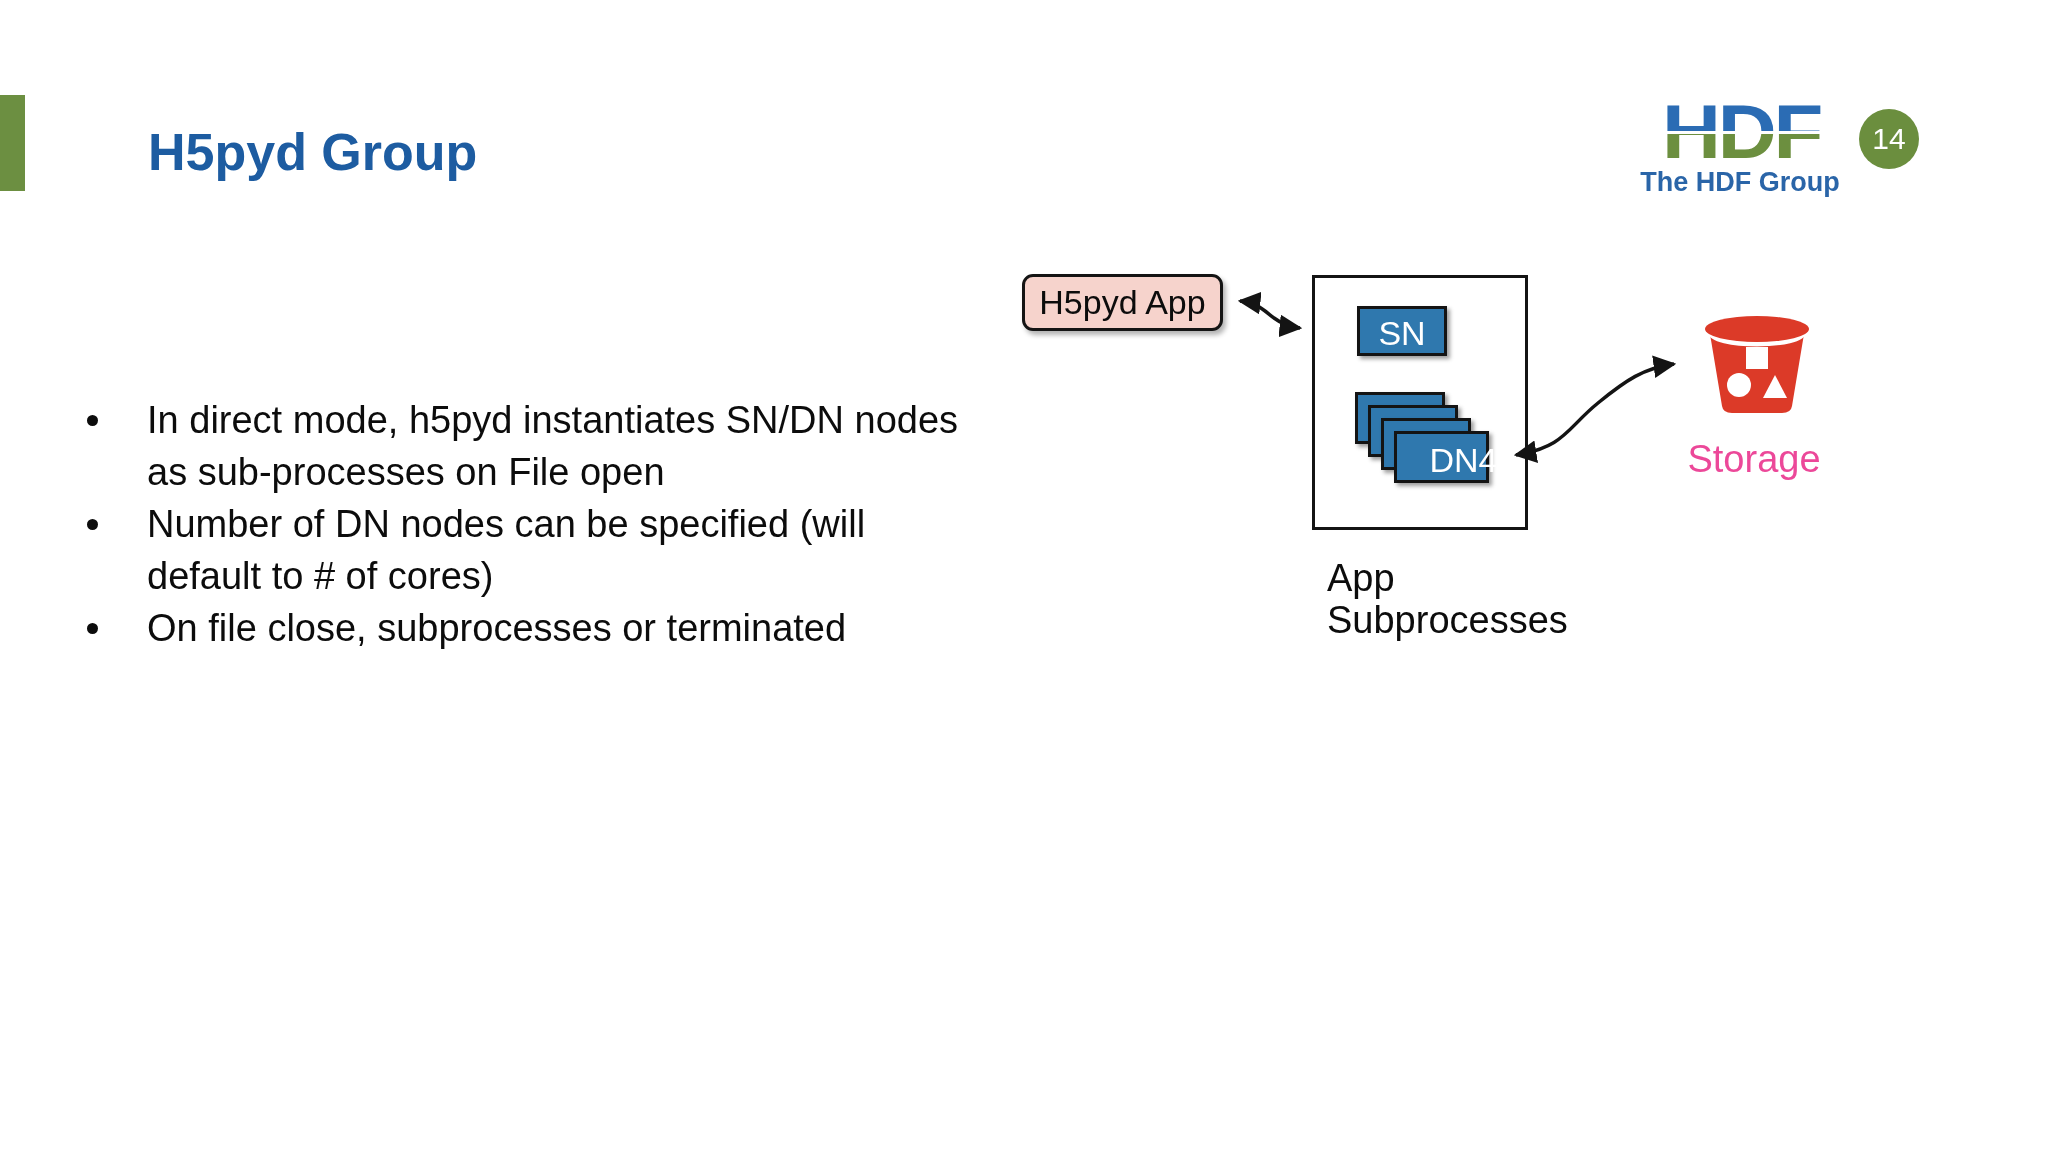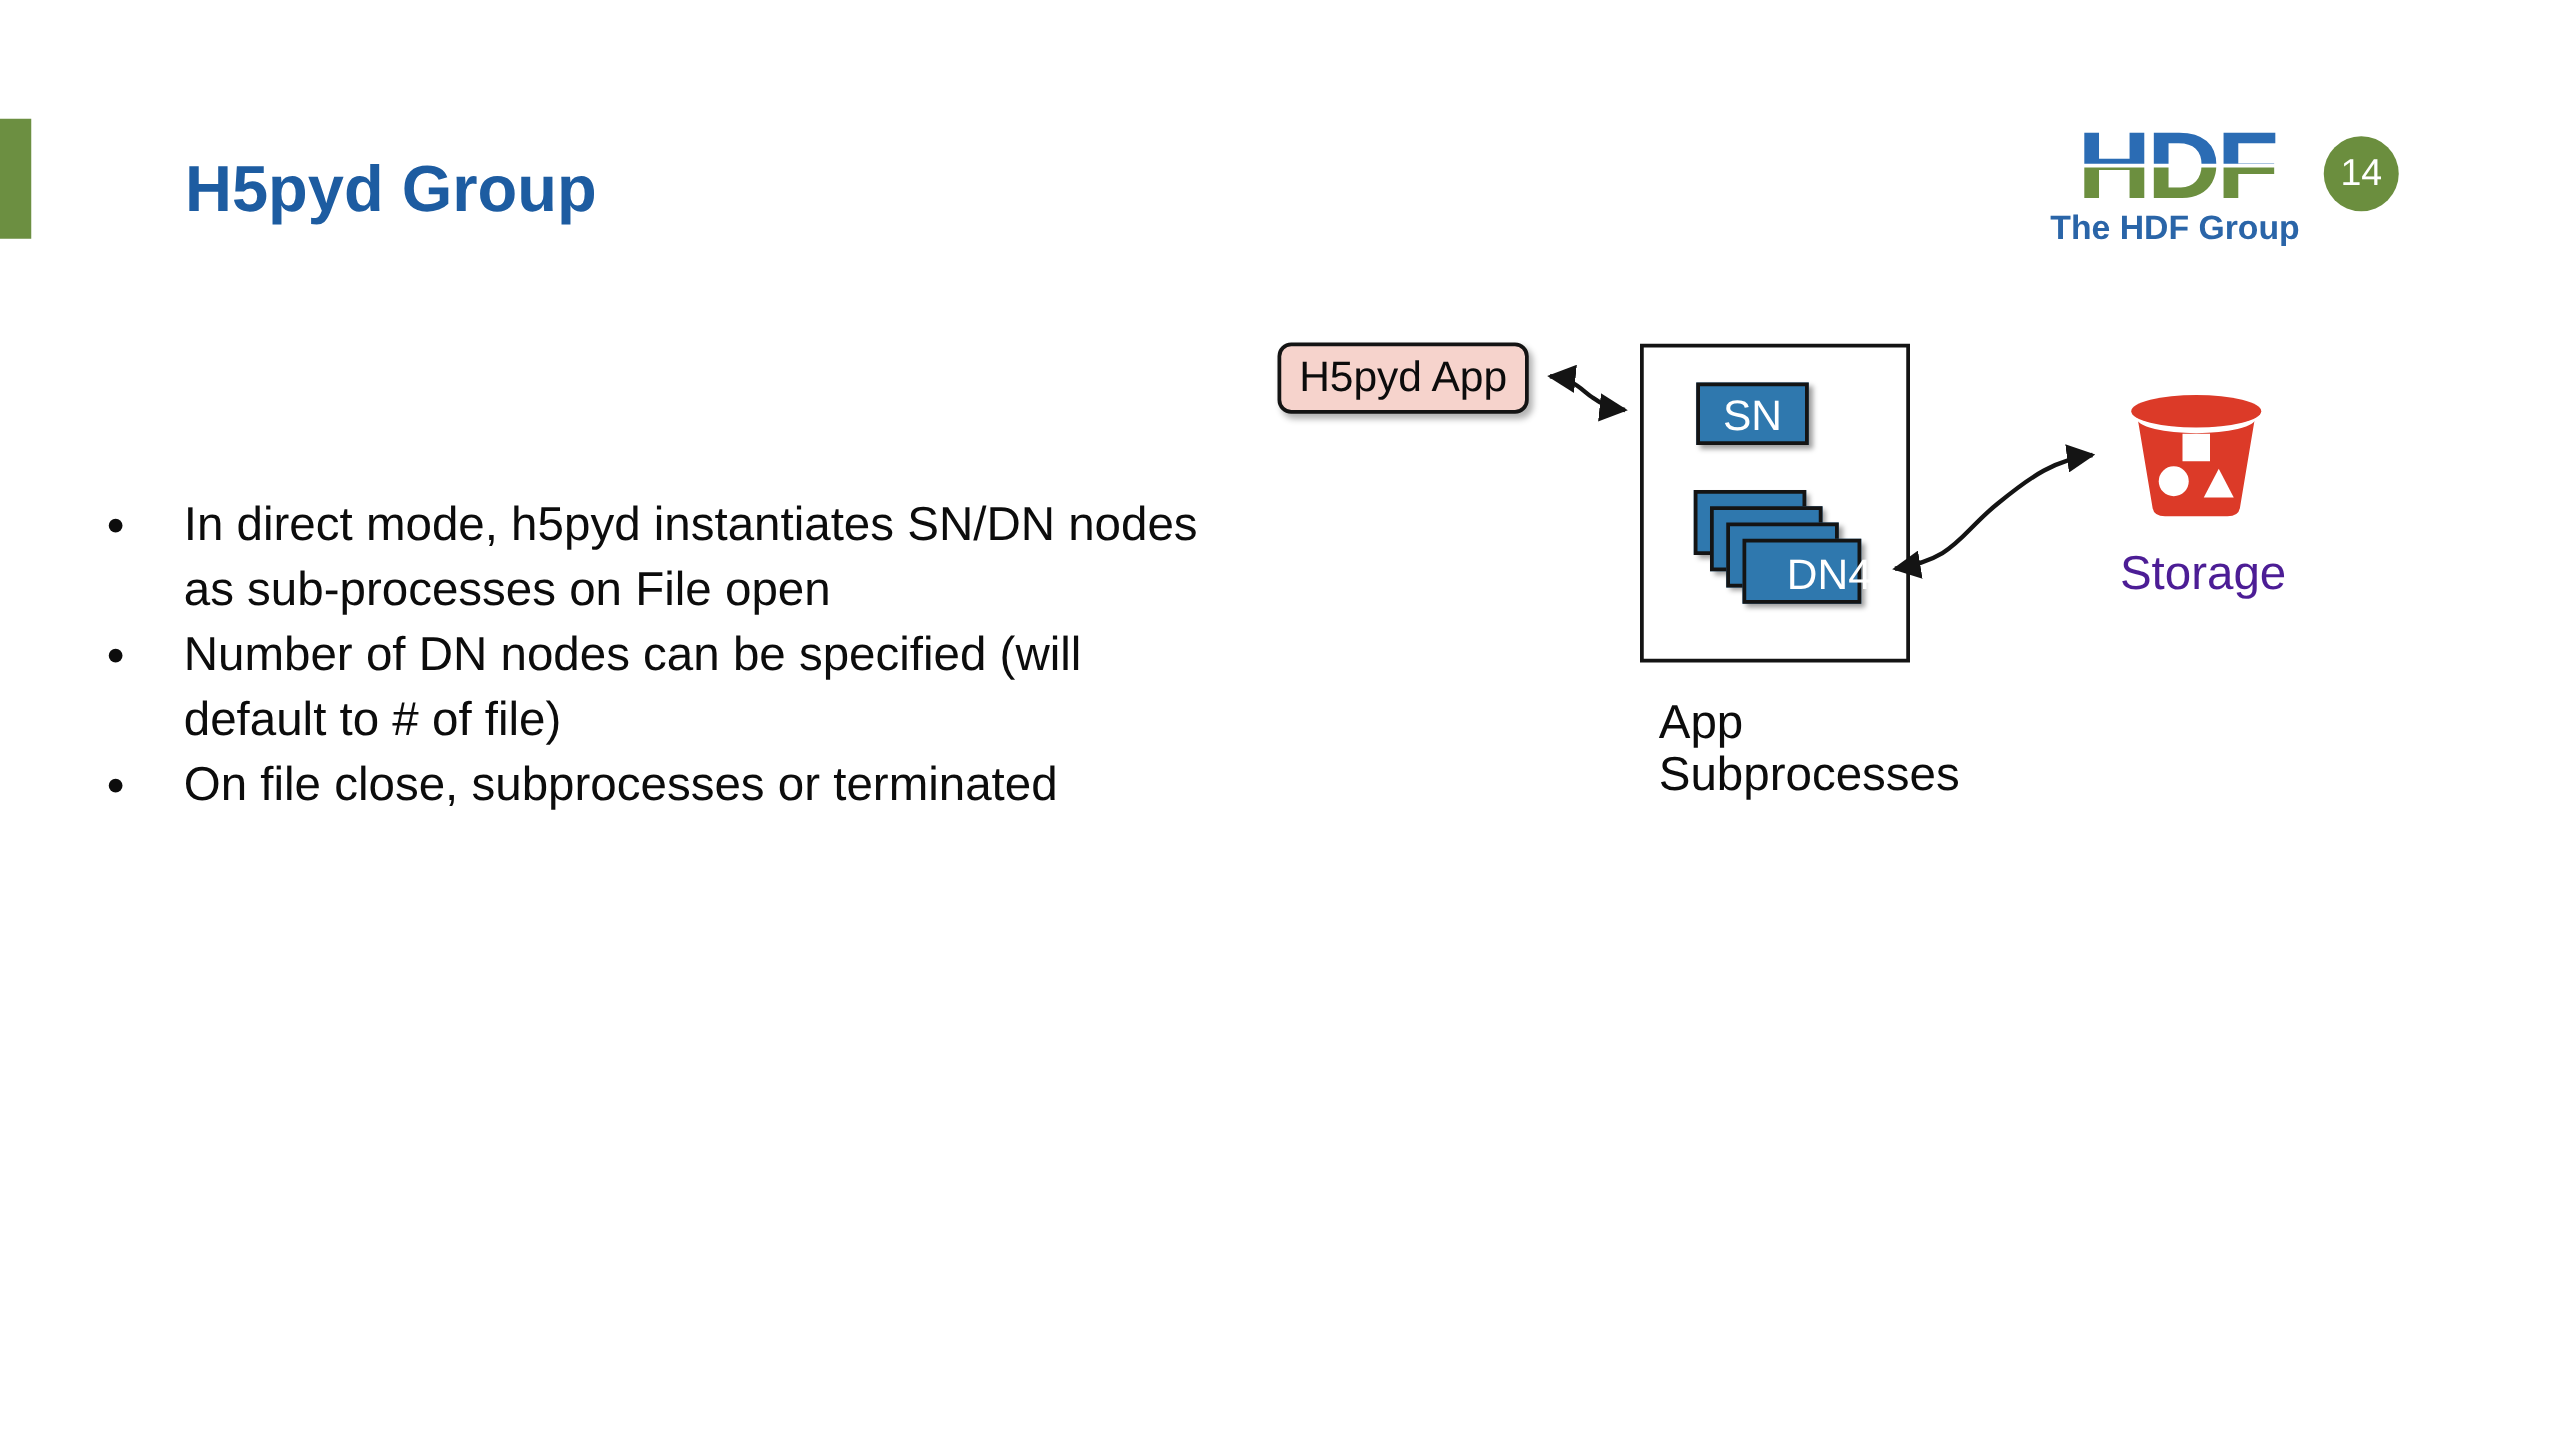--- a/index.html
+++ b/index.html
@@ -22,21 +22,21 @@
   
   .app-box{position:absolute;left:1022px;top:274px;width:201px;height:57px;box-sizing:border-box;background:var(--app_pink,#F6D3CC);border:3px solid #141414;border-radius:11px;box-shadow:3px 4px 5px rgba(0,0,0,0.30);display:flex;align-items:center;justify-content:center;font-size:34px;color:#0c0c0c;text-align:right;}
   .container-box{position:absolute;left:1312px;top:275px;width:216px;height:255px;box-sizing:border-box;border:3px solid #141414;background:#ffffff;}
   .node-box{position:absolute;box-sizing:border-box;background:var(--node_blue,#2F78AE);border:3px solid #141414;box-shadow:3px 3px 4px rgba(0,0,0,0.38);display:flex;align-items:flex-end;justify-content:center;color:#ffffff;font-size:34px;}
   .sn-box{left:1357px;top:306px;width:90px;height:50px;}
   .dn1{left:1355px;top:392px;width:90px;height:52px;}
   .dn2{left:1368px;top:405px;width:90px;height:52px;}
   .dn3{left:1381px;top:418px;width:90px;height:52px;}
   .dn4{left:1394px;top:431px;width:95px;height:52px;padding-left:44px;}
   .bucket{position:absolute;left:1703px;top:316px;width:108px;height:98px;}
-  .storage-label{position:absolute;left:1679px;top:438px;width:150px;text-align:right;font-size:38px;color:#4c1d95;}
+  .storage-label{position:absolute;left:1679px;top:438px;width:150px;text-align:center;font-size:38px;color:#ec4899;}
   .subprocess-label{position:absolute;left:1327px;top:557px;font-size:38px;line-height:42px;white-space:pre-line;color:#0c0c0c;}
   .arrows{position:absolute;left:0;top:0;width:2048px;height:1152px;pointer-events:none;}
 </style>
 </head>
 <body>
 
 <div id="canvas">
 
   <div class="accent-bar"></div>
 
@@ -56,21 +56,21 @@
   </svg>
   <div class="hdf-caption">The HDF Group</div>
   <div class="page-badge">
     <span>14</span>
   </div>
 
   <ul class="bullet-list">
     <li>In direct mode, h5pyd instantiates SN/DN nodes
 as sub-processes on File open</li>
     <li>Number of DN nodes can be specified (will
-default to # of file)</li>
+default to # of cores)</li>
     <li>On file close, subprocesses or terminated</li>
   </ul>
 
   <div class="container-box"></div>
 
   <div class="app-box">
     <span>H5pyd App</span>
   </div>
 
   <div class="node-box sn-box">

